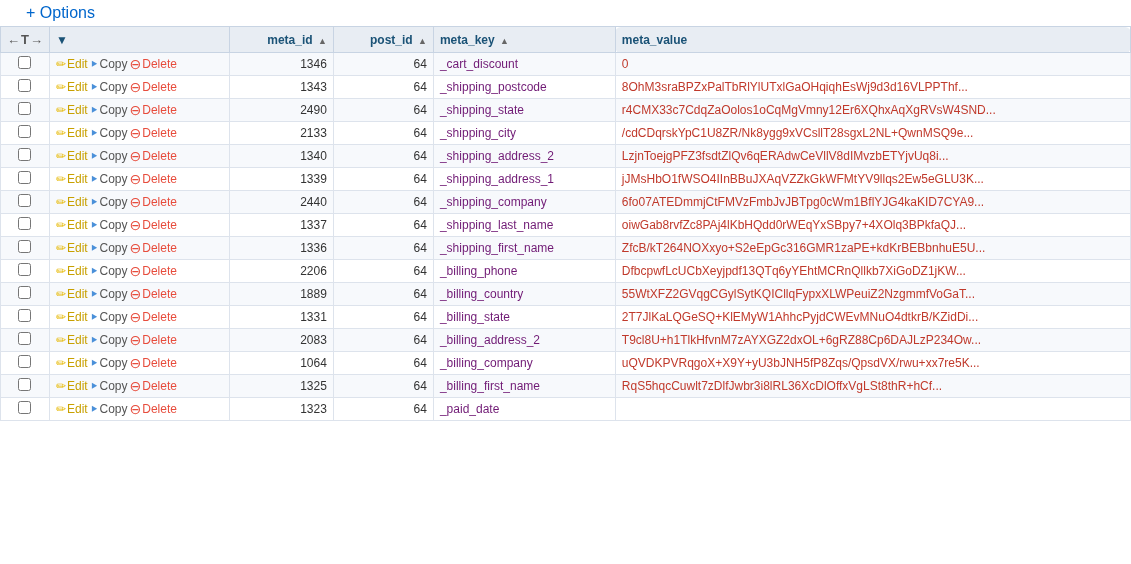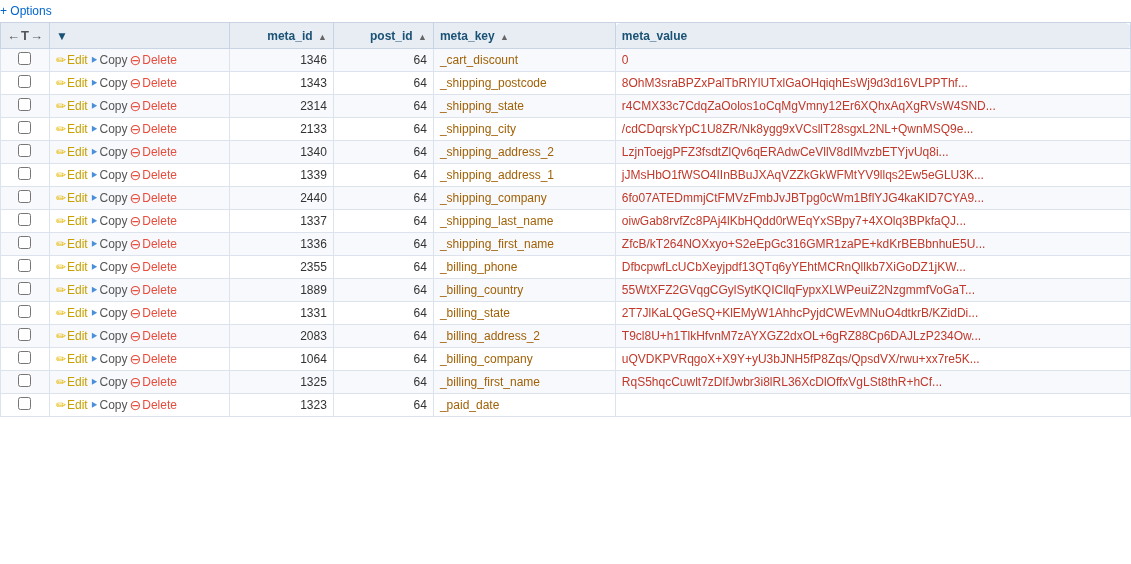--- a/index.html
+++ b/index.html
@@ -3,22 +3,22 @@
   <meta charset="utf-8">
   <style>
     * { box-sizing: border-box; margin: 0; padding: 0; }
     body {
       font-family: Arial, sans-serif;
       font-size: 12px;
       background: #fff;
       color: #333;
     }
     .options-bar {
-      padding: 4px 0;
-      font-size: 12px;
+      padding: 4px 26px;
+      font-size: 16px;
       color: #333;
       display: flex;
       align-items: center;
       gap: 4px;
     }
     .options-bar a {
       color: #06c;
       text-decoration: none;
     }
     table {
@@ -54,21 +54,21 @@
       padding: 3px 6px;
       border: 1px solid #dde3ec;
       vertical-align: middle;
       white-space: nowrap;
     }
     td.num {
       text-align: right;
       color: #333;
     }
     td.meta-key {
-      color: #a16207;
+      color: #701a75;
     }
     td.meta-value {
       color: #c0392b;
       max-width: 360px;
       overflow: hidden;
       text-overflow: ellipsis;
     }
     .action-cell {
       display: flex;
       align-items: center;
@@ -204,21 +204,21 @@
             <a href="#" class="btn-copy">
               <span class="icon-copy" style="color: rgb(74, 144, 217); font-size: 11px;">⯈</span>
               <span>Copy</span>
             </a> 
             <a href="#" class="btn-delete">
               <span class="icon-delete" style="color: rgb(231, 76, 60);">⊖</span>
               <span>Delete</span>
             </a>
           </div>
         </td>
-        <td class="num">2314</td>
+        <td class="num">2490</td>
         <td class="num">64</td>
         <td class="meta-key">_shipping_state</td>
         <td class="meta-value">r4CMX33c7CdqZaOolos1oCqMgVmny12Er6XQhxAqXgRVsW4SND...</td>
       </tr>
       <tr>
         <td class="checkbox-cell"><input type="checkbox" style=""></td>
         <td>
           <div class="action-cell">
             <a href="#" class="btn-edit">
               <span class="icon-pencil">✏</span>
@@ -365,21 +365,21 @@
             <a href="#" class="btn-copy">
               <span class="icon-copy" style="color: rgb(74, 144, 217); font-size: 11px;">⯈</span>
               <span>Copy</span>
             </a> 
             <a href="#" class="btn-delete">
               <span class="icon-delete" style="color: rgb(231, 76, 60);">⊖</span>
               <span>Delete</span>
             </a>
           </div>
         </td>
-        <td class="num">2355</td>
+        <td class="num">2206</td>
         <td class="num">64</td>
         <td class="meta-key">_billing_phone</td>
         <td class="meta-value">DfbcpwfLcUCbXeyjpdf13QTq6yYEhtMCRnQllkb7XiGoDZ1jKW...</td>
       </tr>
       <tr>
         <td class="checkbox-cell"><input type="checkbox" style=""></td>
         <td>
           <div class="action-cell">
             <a href="#" class="btn-edit">
               <span class="icon-pencil">✏</span>

